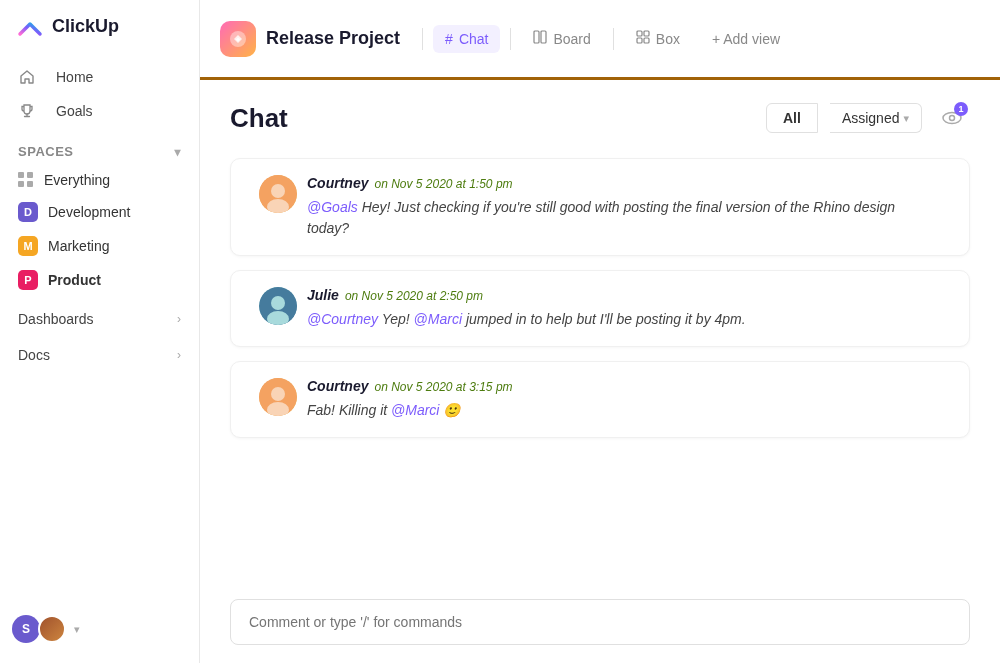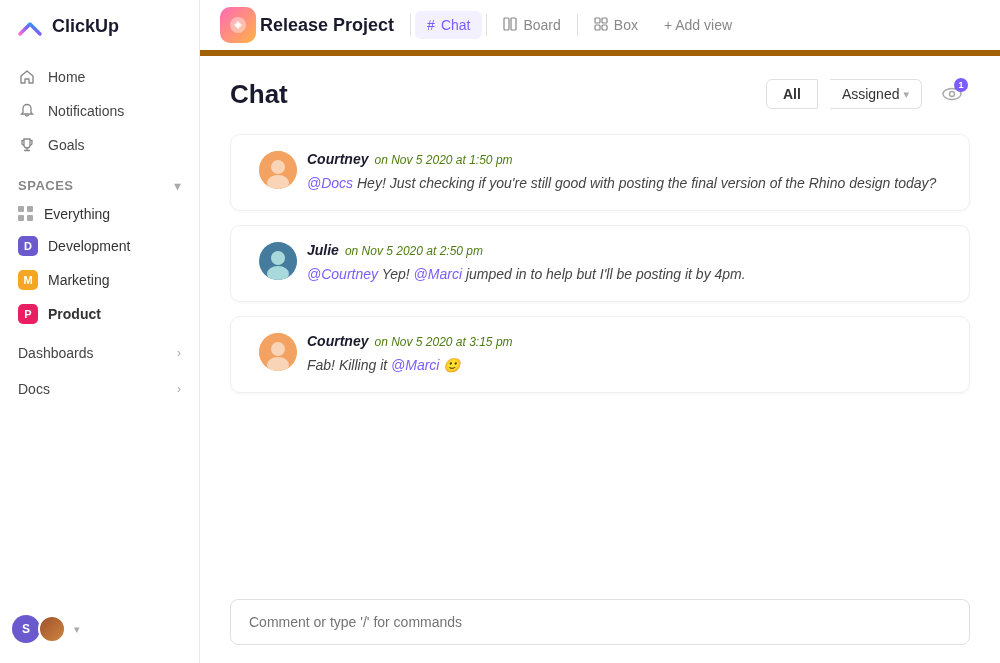--- a/index.html
+++ b/index.html
@@ -30,21 +30,21 @@
       font-size: 18px;
       font-weight: 700;
       color: #1a1a2e;
     }
     .sidebar-nav {
       padding: 4px 8px;
     }
     .nav-item {
       display: flex;
       align-items: center;
-      gap: 12px;
+      gap: 20px;
       padding: 8px 10px;
       border-radius: 6px;
       cursor: pointer;
       color: #444;
       font-size: 14px;
       font-weight: 500;
       transition: background 0.15s;
     }
     .nav-icon {
       width: 18px;
@@ -164,22 +164,23 @@
       flex-direction: column;
       background: #fff;
       height: 100%;
     }
 
     
     .topbar {
       display: flex;
       align-items: center;
       padding: 0 20px;
-      height: 56px;
-      border-bottom: 6px solid #a16207;
+      height: 80px;
+      border-bottom: 3px solid #a16207;
+      gap: 6px;
       flex-shrink: 0;
     }
     .project-icon {
       width: 36px; height: 36px;
       border-radius: 10px;
       background: linear-gradient(135deg, #ff6bb5, #ffb347);
       display: flex; align-items: center; justify-content: center;
       margin-right: 4px;
     }
     .project-icon svg { width: 20px; height: 20px; }
@@ -409,29 +410,20 @@
       <span class="nav-icon">
         <svg width="16" height="16" viewBox="0 0 16 16" fill="none">
           <path d="M2 7L8 2L14 7V14H10V10H6V14H2V7Z" stroke="#888" stroke-width="1.4" fill="none" stroke-linejoin="round"></path>
         </svg>
       </span>
       <span>Home</span>
     </div>
     <div class="nav-item">
       <span class="nav-icon">
         <svg width="16" height="16" viewBox="0 0 16 16" fill="none">
-          <path d="M8 1.5C5.5 1.5 4 3.5 4 5.5V9.5L2.5 11H13.5L12 9.5V5.5C12 3.5 10.5 1.5 8 1.5Z" stroke="#888" stroke-width="1.3" fill="none"></path>
-          <path d="M6.5 11.5C6.5 12.3 7.2 13 8 13C8.8 13 9.5 12.3 9.5 11.5" stroke="#888" stroke-width="1.3" fill="none"></path>
-        </svg>
-      </span>
-      <span>Notifications</span>
-    </div>
-    <div class="nav-item">
-      <span class="nav-icon">
-        <svg width="16" height="16" viewBox="0 0 16 16" fill="none">
           <path d="M5 2H11V8C11 9.7 9.7 11 8 11C6.3 11 5 9.7 5 8V2Z" stroke="#888" stroke-width="1.3" fill="none"></path>
           <path d="M5 3.5H3V6C3 7.1 3.9 8 5 8" stroke="#888" stroke-width="1.3" fill="none"></path>
           <path d="M11 3.5H13V6C13 7.1 12.1 8 11 8" stroke="#888" stroke-width="1.3" fill="none"></path>
           <path d="M8 11V13.5M5.5 13.5H10.5" stroke="#888" stroke-width="1.3" stroke-linecap="round"></path>
         </svg>
       </span>
       <span>Goals</span>
     </div>
   </nav>
 
@@ -554,21 +546,21 @@
             <circle cx="19" cy="16" r="7" fill="#f9d4b6"></circle>
             <ellipse cx="19" cy="32" rx="11" ry="8" fill="#f9d4b6"></ellipse>
           </svg>
         </div>
         <div class="msg-content">
           <div class="msg-header">
             <span class="msg-author">Courtney</span>
             <span class="msg-time">on Nov 5 2020 at 1:50 pm</span>
           </div>
           <div class="msg-body">
-            <span class="mention">@Docs</span>
+            <span class="mention">@Goals</span>
             <span> Hey! Just checking if you're still good with posting the final version of the Rhino design today?</span>
           </div>
         </div>
       </div>
 
       <div class="message-card">
         <div class="msg-avatar avatar-julie">
           <svg width="38" height="38" viewBox="0 0 38 38" xmlns="http://www.w3.org/2000/svg">
             <circle cx="19" cy="19" r="19" fill="#457b9d"></circle>
             <circle cx="19" cy="16" r="7" fill="#a8dadc"></circle>

